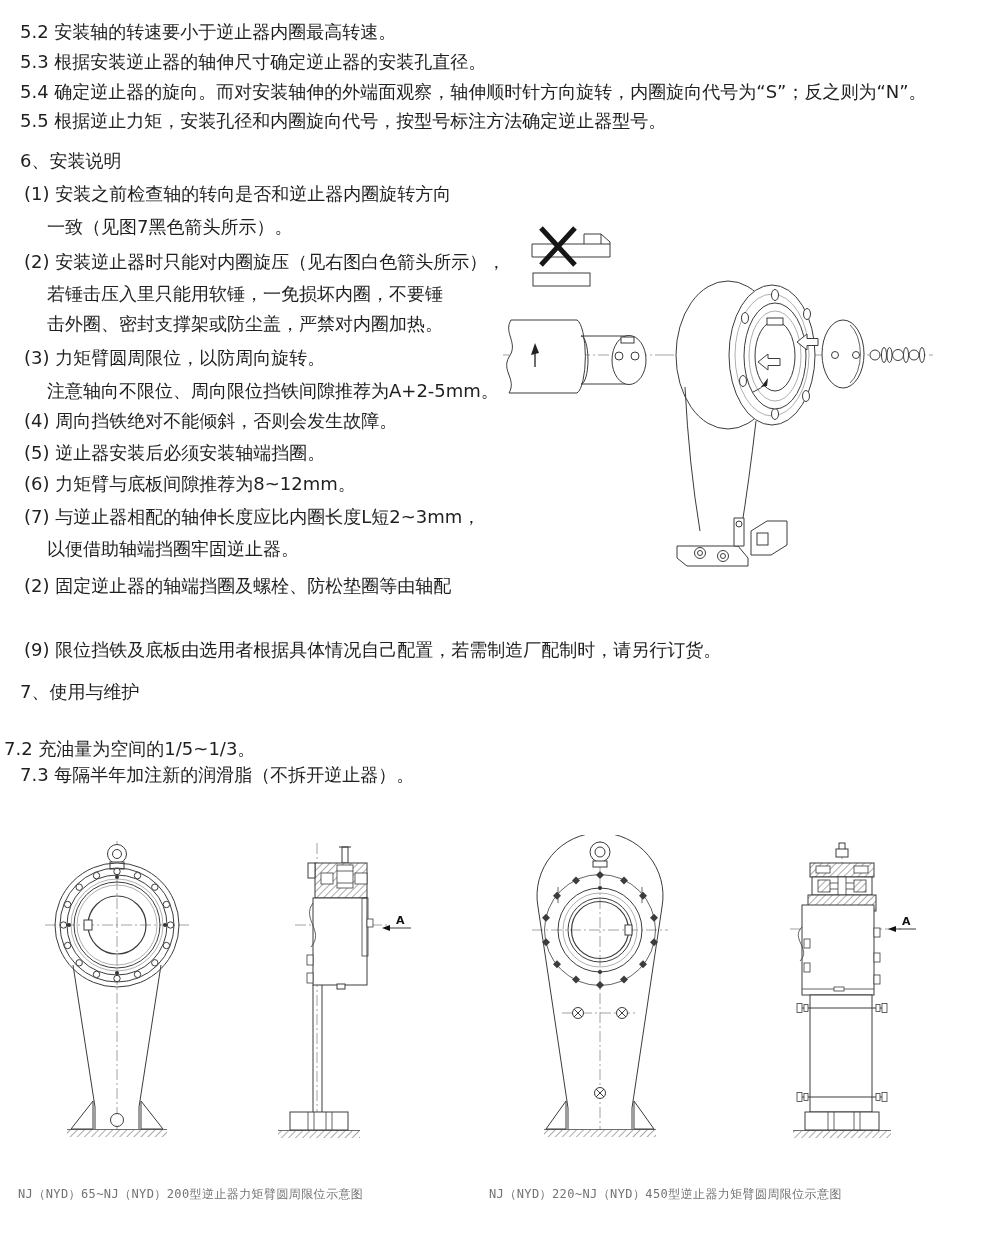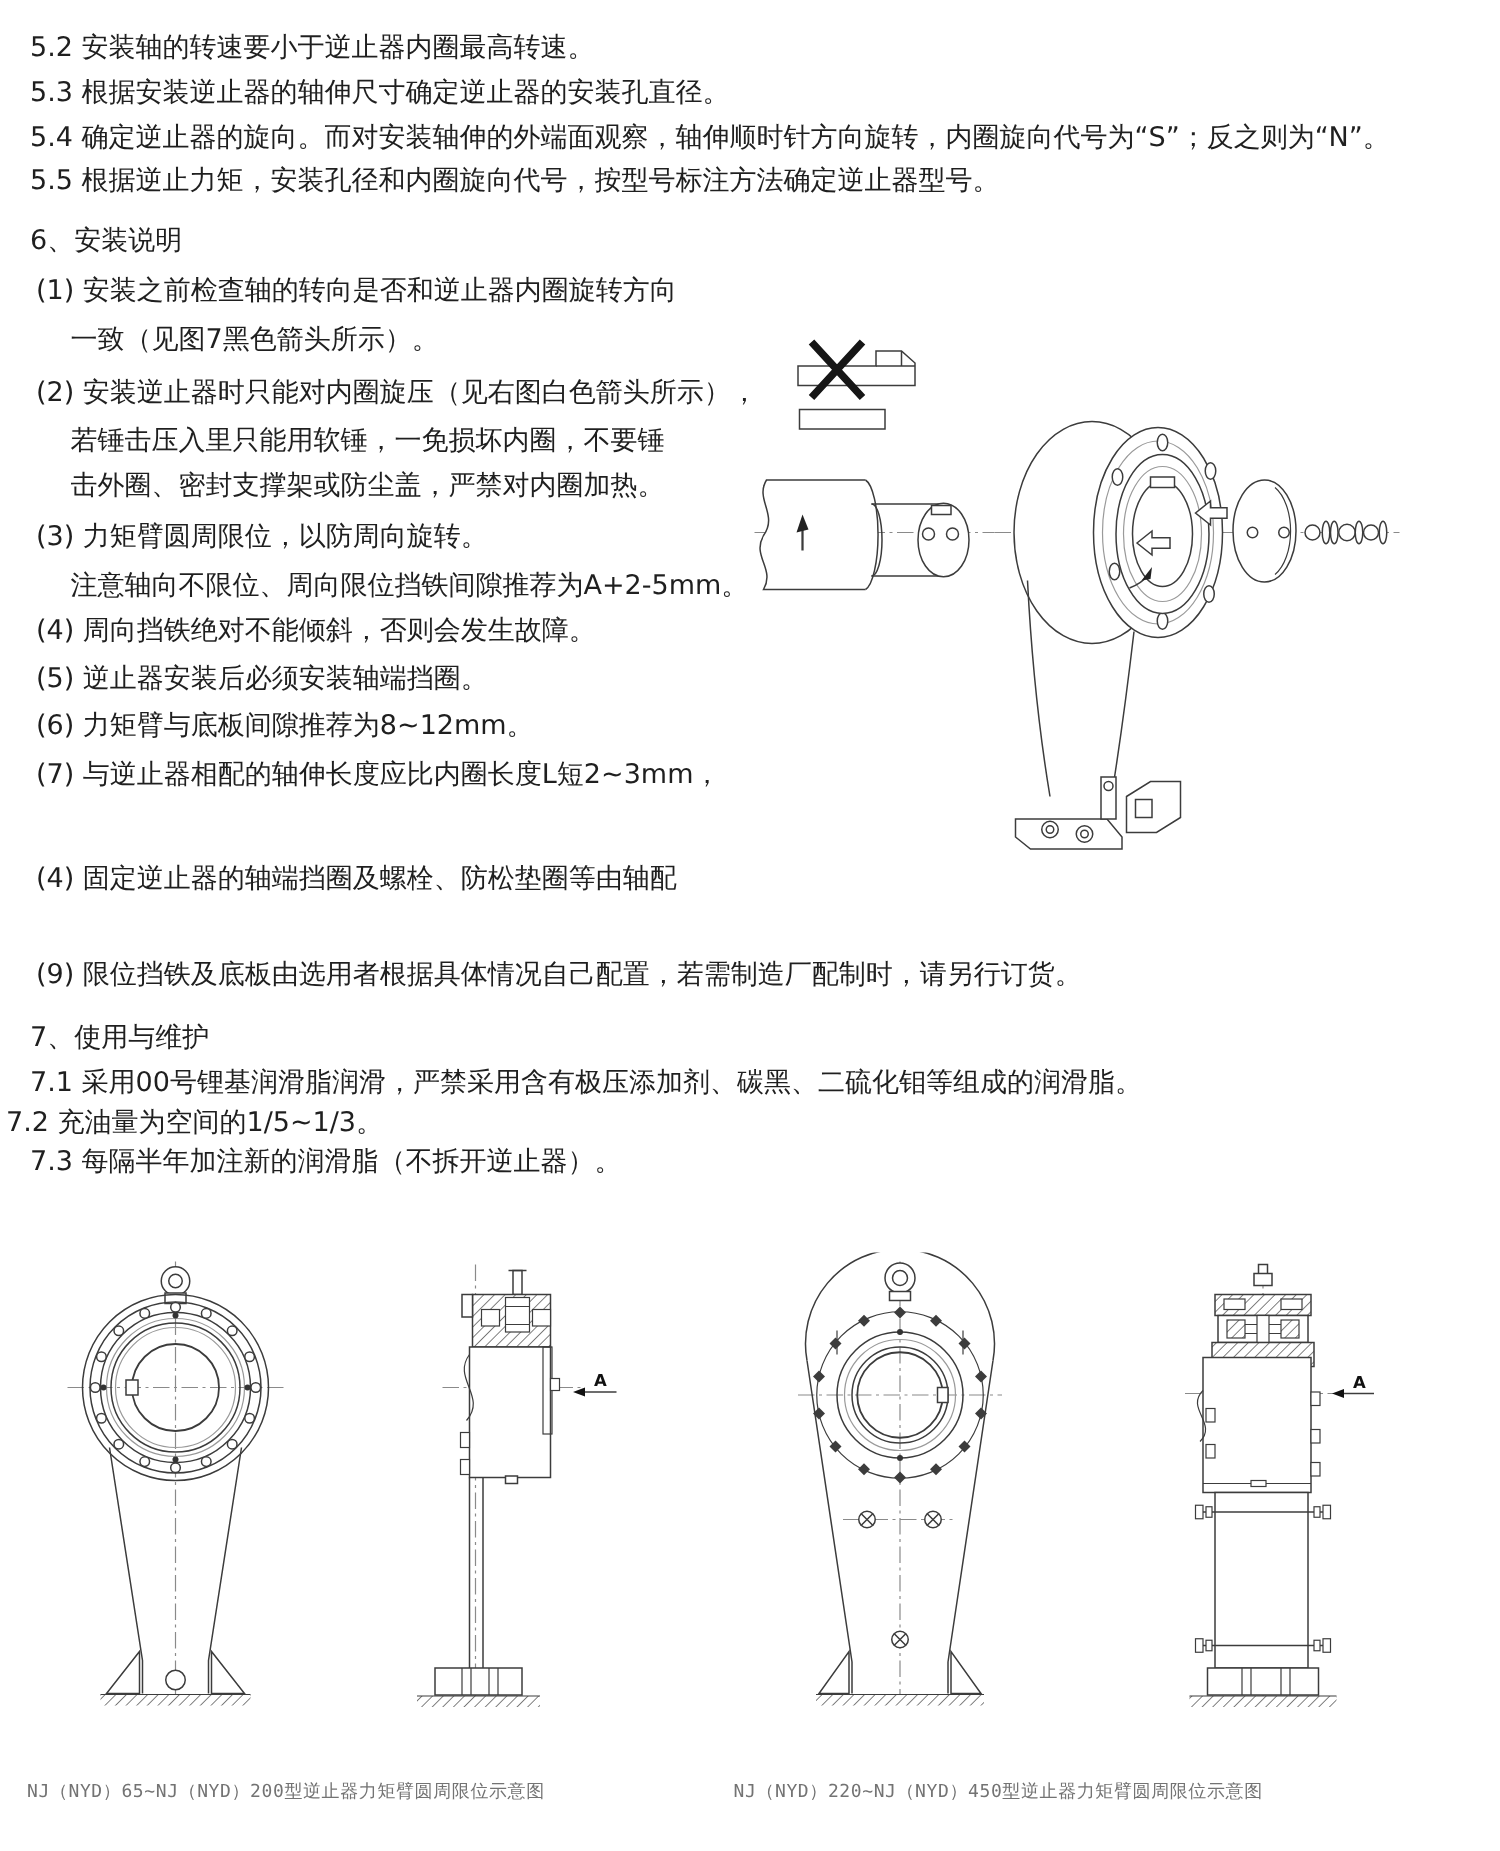--- a/index.html
+++ b/index.html
@@ -27,25 +27,25 @@
   <div class="ln" style="top:215px;left:47px">一致（见图7黑色箭头所示）。</div>
   <div class="ln" style="top:250px;left:24px">(2) 安装逆止器时只能对内圈旋压（见右图白色箭头所示），</div>
   <div class="ln" style="top:312px;left:47px">击外圈、密封支撑架或防尘盖，严禁对内圈加热。</div>
   <div class="ln" style="top:282px;left:47px">若锤击压入里只能用软锤，一免损坏内圈，不要锤</div>
   <div class="ln" style="top:346px;left:24px">(3) 力矩臂圆周限位，以防周向旋转。</div>
   <div class="ln" style="top:379px;left:47px">注意轴向不限位、周向限位挡铁间隙推荐为A+2-5mm。</div>
   <div class="ln" style="top:409px;left:24px">(4) 周向挡铁绝对不能倾斜，否则会发生故障。</div>
   <div class="ln" style="top:441px;left:24px">(5) 逆止器安装后必须安装轴端挡圈。</div>
   <div class="ln" style="top:472px;left:24px">(6) 力矩臂与底板间隙推荐为8~12mm。</div>
   <div class="ln" style="top:505px;left:24px">(7) 与逆止器相配的轴伸长度应比内圈长度L短2~3mm，</div>
-  <div class="ln" style="top:574px;left:24px">(4) 固定逆止器的轴端挡圈及螺栓、防松垫圈等由轴配</div>
+  <div class="ln" style="top:537px;left:47px">以便借助轴端挡圈牢固逆止器。</div>
+  <div class="ln" style="top:574px;left:24px">(2) 固定逆止器的轴端挡圈及螺栓、防松垫圈等由轴配</div>
   <div class="ln" style="top:638px;left:24px">(9) 限位挡铁及底板由选用者根据具体情况自己配置，若需制造厂配制时，请另行订货。</div>
 
   <div class="ln hd" style="top:680px;left:20px">7、使用与维护</div>
-  <div class="ln" style="top:710px;left:20px">7.1 采用00号锂基润滑脂润滑，严禁采用含有极压添加剂、碳黑、二硫化钼等组成的润滑脂。</div>
   <div class="ln" style="top:737px;left:4px">7.2 充油量为空间的1/5~1/3。</div>
   <div class="ln" style="top:763px;left:20px">7.3 每隔半年加注新的润滑脂（不拆开逆止器）。</div>
 
   <svg style="left:495px;top:215px" width="500" height="380" viewBox="0 0 500 380">
     <g stroke="#3c3c3c" fill="none" stroke-width="1">
 
       <g>
         <path d="M37,29 L89,29 L89,19 L106,19 L115,27 L115,42 L37,42 Z" fill="#fff"></path>
         <path d="M89,29 L115,29 M106,19 L106,29"></path>
         <path d="M46,13 L80,50 M80,13 L46,50" stroke="#161616" stroke-width="5"></path>

